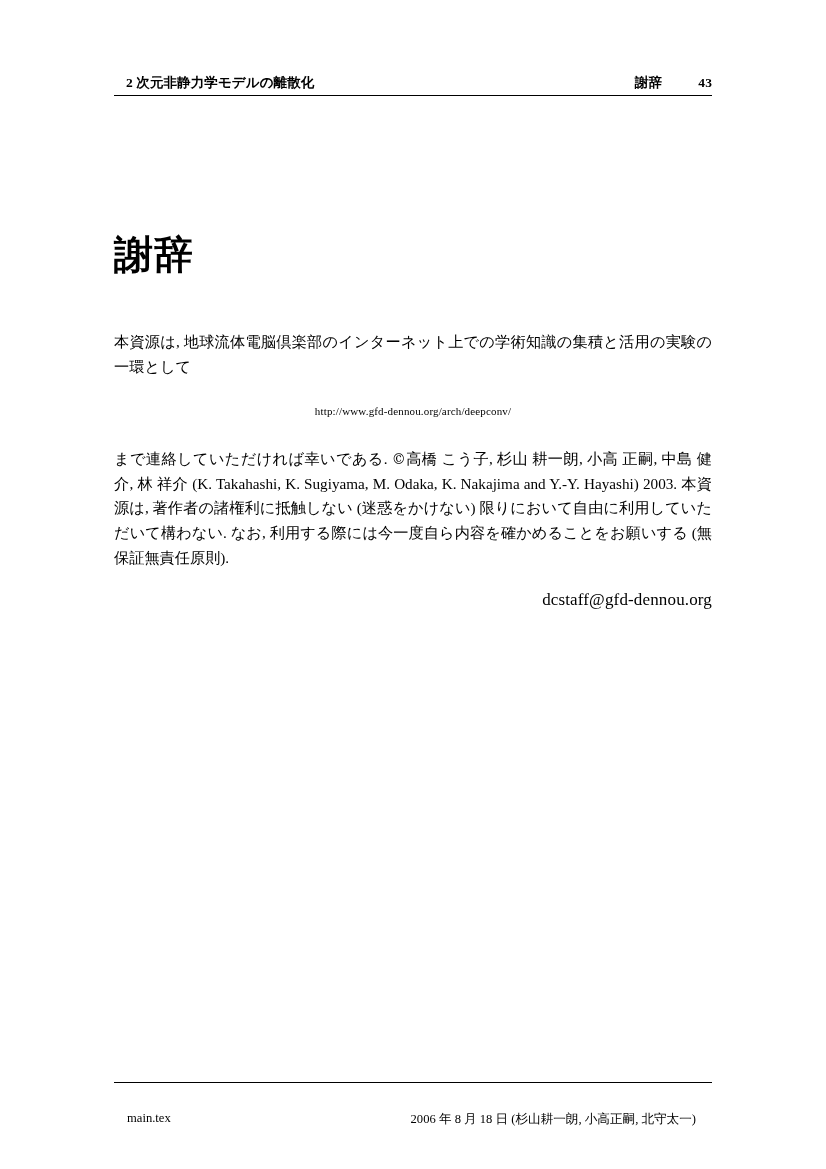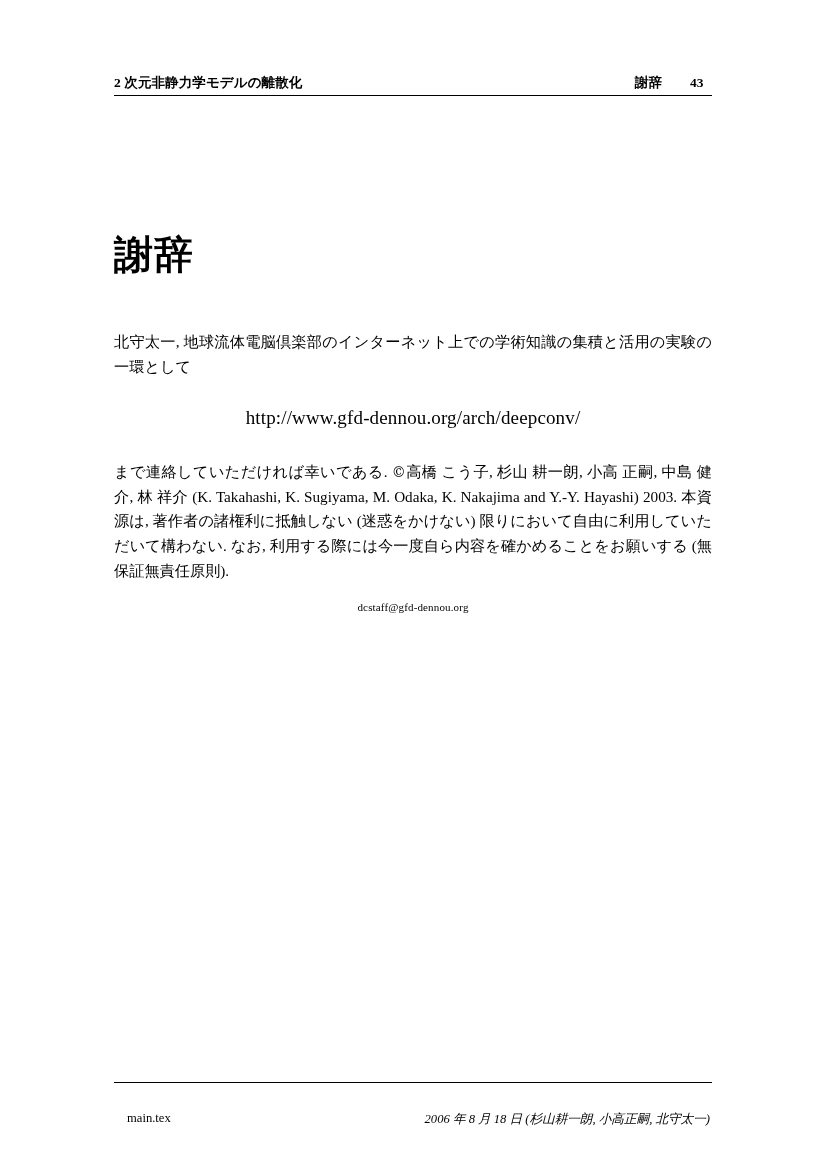--- a/index.html
+++ b/index.html
@@ -32,38 +32,38 @@
     position: absolute;
     top: 74px;
     left: 0;
     width: 598px;
     font-size: 13.5px;
     font-weight: bold;
     letter-spacing: 0.1px;
   }
   .runhead .left {
     position: absolute;
-    left: 0;
+    left: 12px;
     top: 0;
     white-space: nowrap;
   }
   .runhead .right {
     position: absolute;
     right: 0;
     top: 0;
     white-space: nowrap;
   }
   .runhead .chapname {
     display: inline-block;
     margin-right: 28px;
   }
   .runhead .pageno {
     display: inline-block;
     min-width: 22px;
-    text-align: left;
+    text-align: right;
   }
   .rule-top {
     position: absolute;
     top: 95px;
     left: 0;
     width: 598px;
     height: 1px;
     background: #000000;
   }
 
@@ -91,27 +91,27 @@
   }
   .para {
     margin: 0 0 16px 0;
   }
   .para.tight {
     margin-bottom: 14px;
   }
   .url-line {
     margin: 24px 0 26px 0;
     text-align: center;
-    font-size: 19px;
+    font-size: 11px;
     letter-spacing: 0.15px;
   }
   .mail-line {
     margin: 6px 0 16px 0;
-    text-align: center;
-    font-size: 11px;
+    text-align: right;
+    font-size: 17px;
     letter-spacing: 0.15px;
   }
   .cmark {
     font-family: "DejaVu Serif", serif;
     font-size: 14px;
   }
 
   
   .rule-bot {
     position: absolute;
@@ -129,45 +129,44 @@
     font-size: 12.6px;
   }
   .footer .fleft {
     position: absolute;
     left: 13px;
     top: 0;
     white-space: nowrap;
   }
   .footer .fright {
     position: absolute;
-    right: 2px;
+    right: 16px;
     top: 0;
     white-space: nowrap;
-    font-style: italic;
   }
 </style>
 </head>
 <body>
 
 <div class="page">
   <div class="content">
 
     <div class="runhead">
       <div class="left">2 次元非静力学モデルの離散化</div>
       <div class="right">
         <span class="chapname">謝辞</span><span class="pageno">43</span>
       </div>
     </div>
     <div class="rule-top"></div>
 
     <h1 class="chapter-title">謝辞</h1>
 
     <div class="body">
 
-      <p class="para tight">北守太一, 地球流体電脳倶楽部のインターネット上での学術知識の集積と活用の実験の一環として</p>
+      <p class="para tight">本資源は, 地球流体電脳倶楽部のインターネット上での学術知識の集積と活用の実験の一環として</p>
 
       <p class="url-line">http://www.gfd-dennou.org/arch/deepconv/</p>
 
       <p class="para"><span>まで連絡していただければ幸いである. </span><span class="cmark">©</span><span>高橋 こう子, 杉山 耕一朗, 小高 正嗣, 中島 健介, 林 祥介 (K. Takahashi, K. Sugiyama, M. Odaka, K. Nakajima and Y.-Y. Hayashi) 2003. 本資源は, 著作者の諸権利に抵触しない (迷惑をかけない) 限りにおいて自由に利用していただいて構わない. なお, 利用する際には今一度自ら内容を確かめることをお願いする (無保証無責任原則).</span></p>
 
 
       <p class="mail-line">dcstaff@gfd-dennou.org</p>
 
 
     </div>

